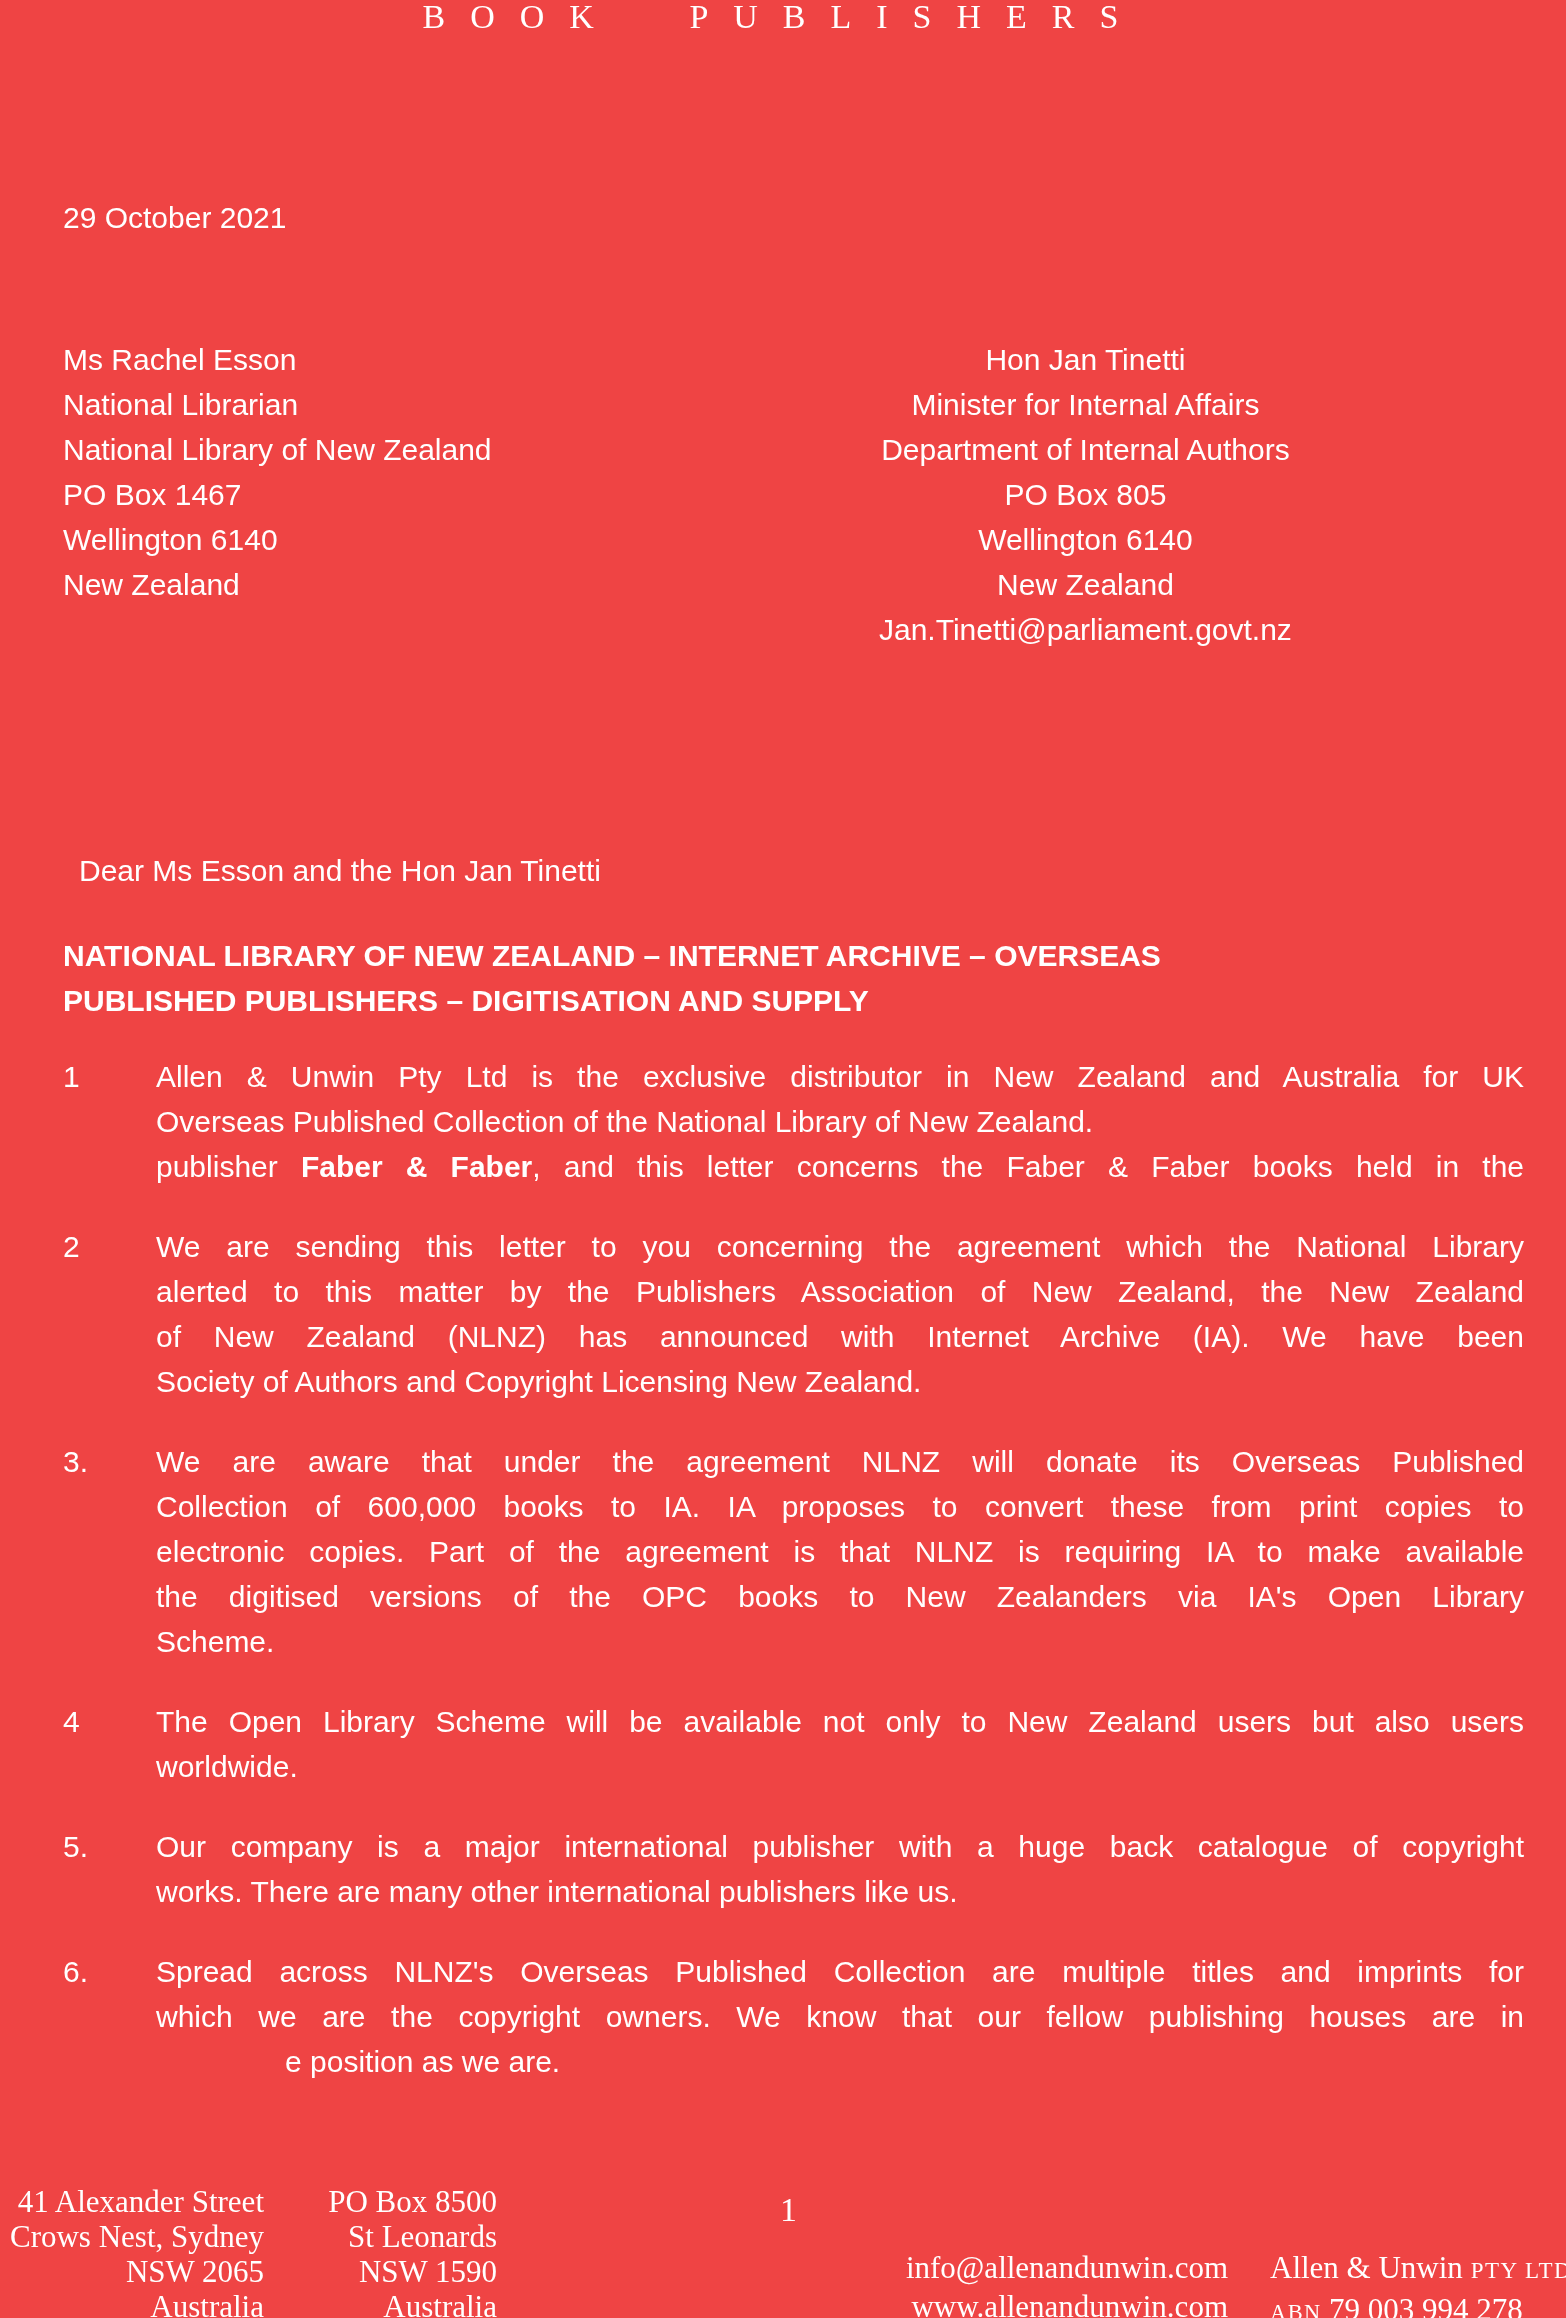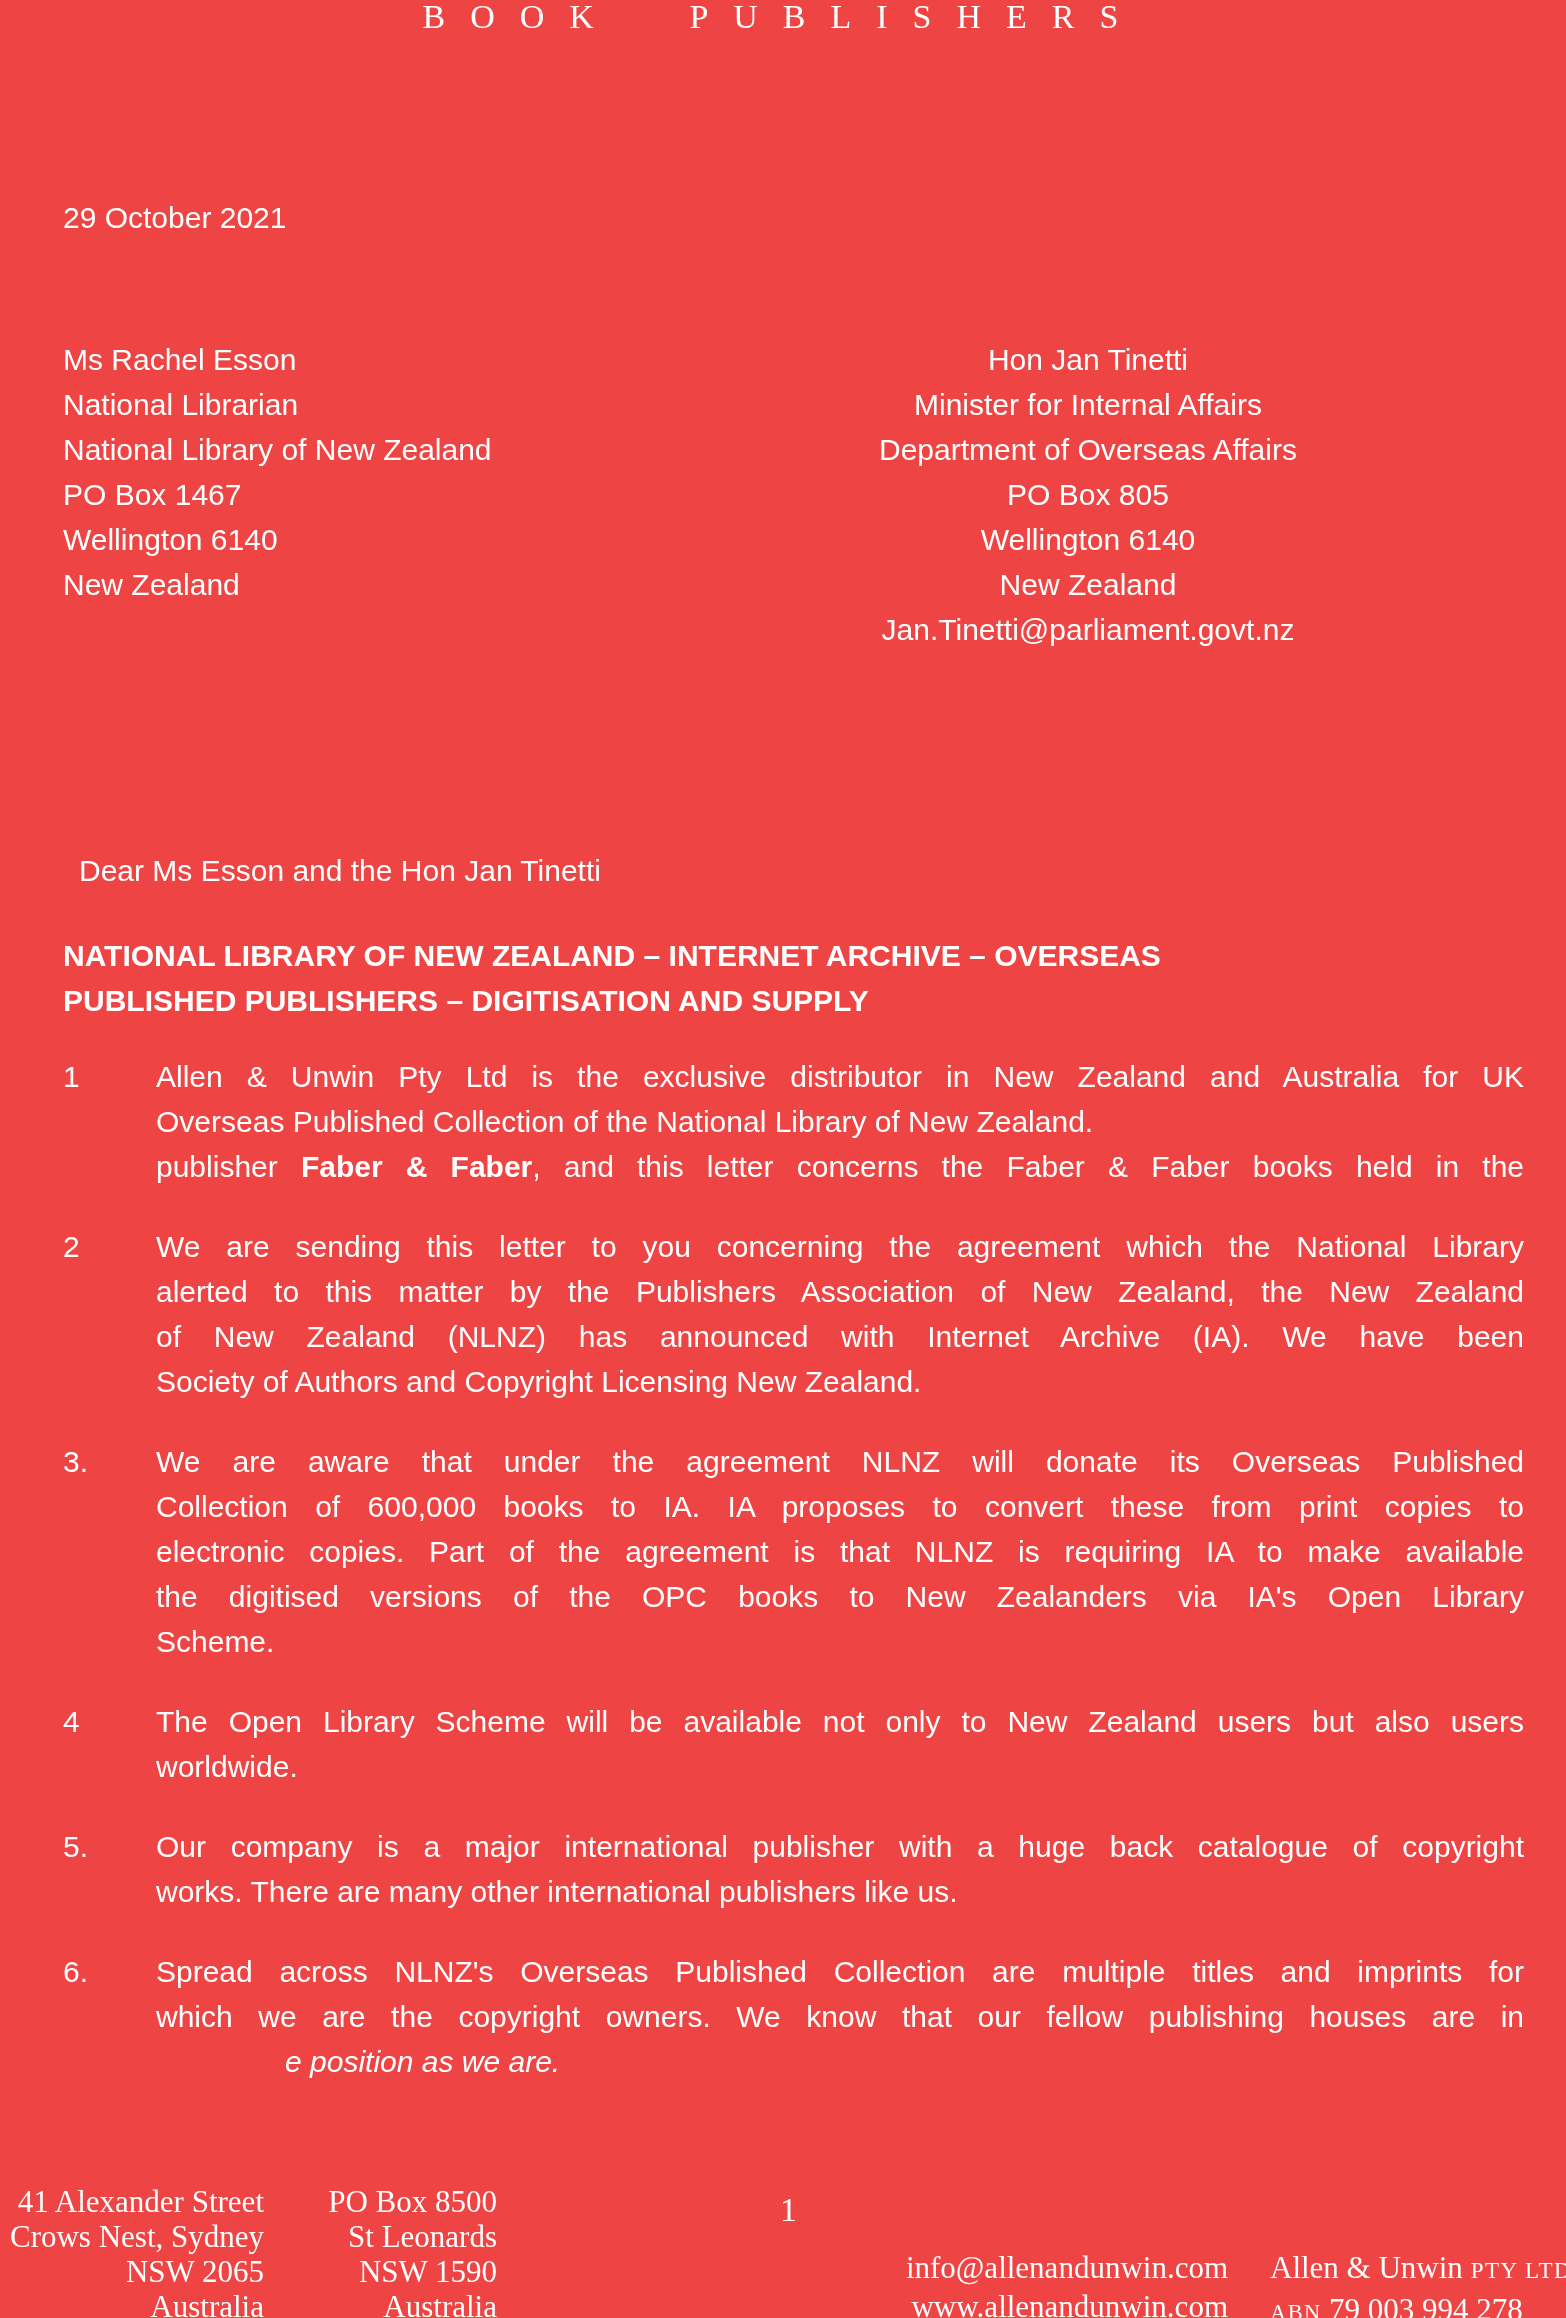--- a/index.html
+++ b/index.html
@@ -32,21 +32,21 @@
   .addr-line      { line-height: 45px; }
   .salutation     { position: absolute; left: 79px;   top: 848px; }
   .subject        { position: absolute; left: 63px;   top: 933px; font-weight: bold; width: 1367px; }
   .subject-line   { line-height: 45px; }
   .body-block     { position: absolute; left: 63px;   top: 1054px; width: 1461px; }
   .para           { position: relative; padding-left: 93px; margin: 0 0 35px 0; }
   .para .num      { position: absolute; left: 0; top: 0; line-height: 45px; }
   .line           { line-height: 45px; }
   .jline          { text-align: justify; text-align-last: justify; }
   .lline          { text-align: left; }
-  .indent         { padding-left: 129px; font-style: italic; }
+  .indent         { padding-left: 129px; }
   .b              { font-weight: bold; }
   
   .serif { font-family: "Liberation Serif", serif; }
   .footer-street  { position: absolute; left: 0px;    top: 2184px; width: 264px; text-align: right;
                     font-size: 31px; line-height: 35px; }
   .footer-postal  { position: absolute; left: 289px;  top: 2184px; width: 208px; text-align: right;
                     font-size: 31px; line-height: 35px; }
   .page-num       { position: absolute; left: 780px; top: 2193px; font-size: 34px; line-height: 34px; }
   .footer-web     { position: absolute; left: 886px; top: 2248px; width: 342px; text-align: right;
                     font-size: 31px; line-height: 39px; }
@@ -69,21 +69,21 @@
     <div class="addr-line">National Librarian</div>
     <div class="addr-line">National Library of New Zealand</div>
     <div class="addr-line">PO Box 1467</div>
     <div class="addr-line">Wellington 6140</div>
     <div class="addr-line">New Zealand</div>
   </div>
 
   <div class="addr-right sans">
     <div class="addr-line">Hon Jan Tinetti</div>
     <div class="addr-line">Minister for Internal Affairs</div>
-    <div class="addr-line">Department of Overseas Affairs</div>
+    <div class="addr-line">Department of Internal Authors</div>
     <div class="addr-line">PO Box 805</div>
     <div class="addr-line">Wellington 6140</div>
     <div class="addr-line">New Zealand</div>
     <div class="addr-line">Jan.Tinetti@parliament.govt.nz</div>
   </div>
 
   <div class="salutation sans">Dear Ms Esson and the Hon Jan Tinetti</div>
 
   <div class="subject sans">
     <div class="subject-line">NATIONAL LIBRARY OF NEW ZEALAND – INTERNET ARCHIVE – OVERSEAS</div>

